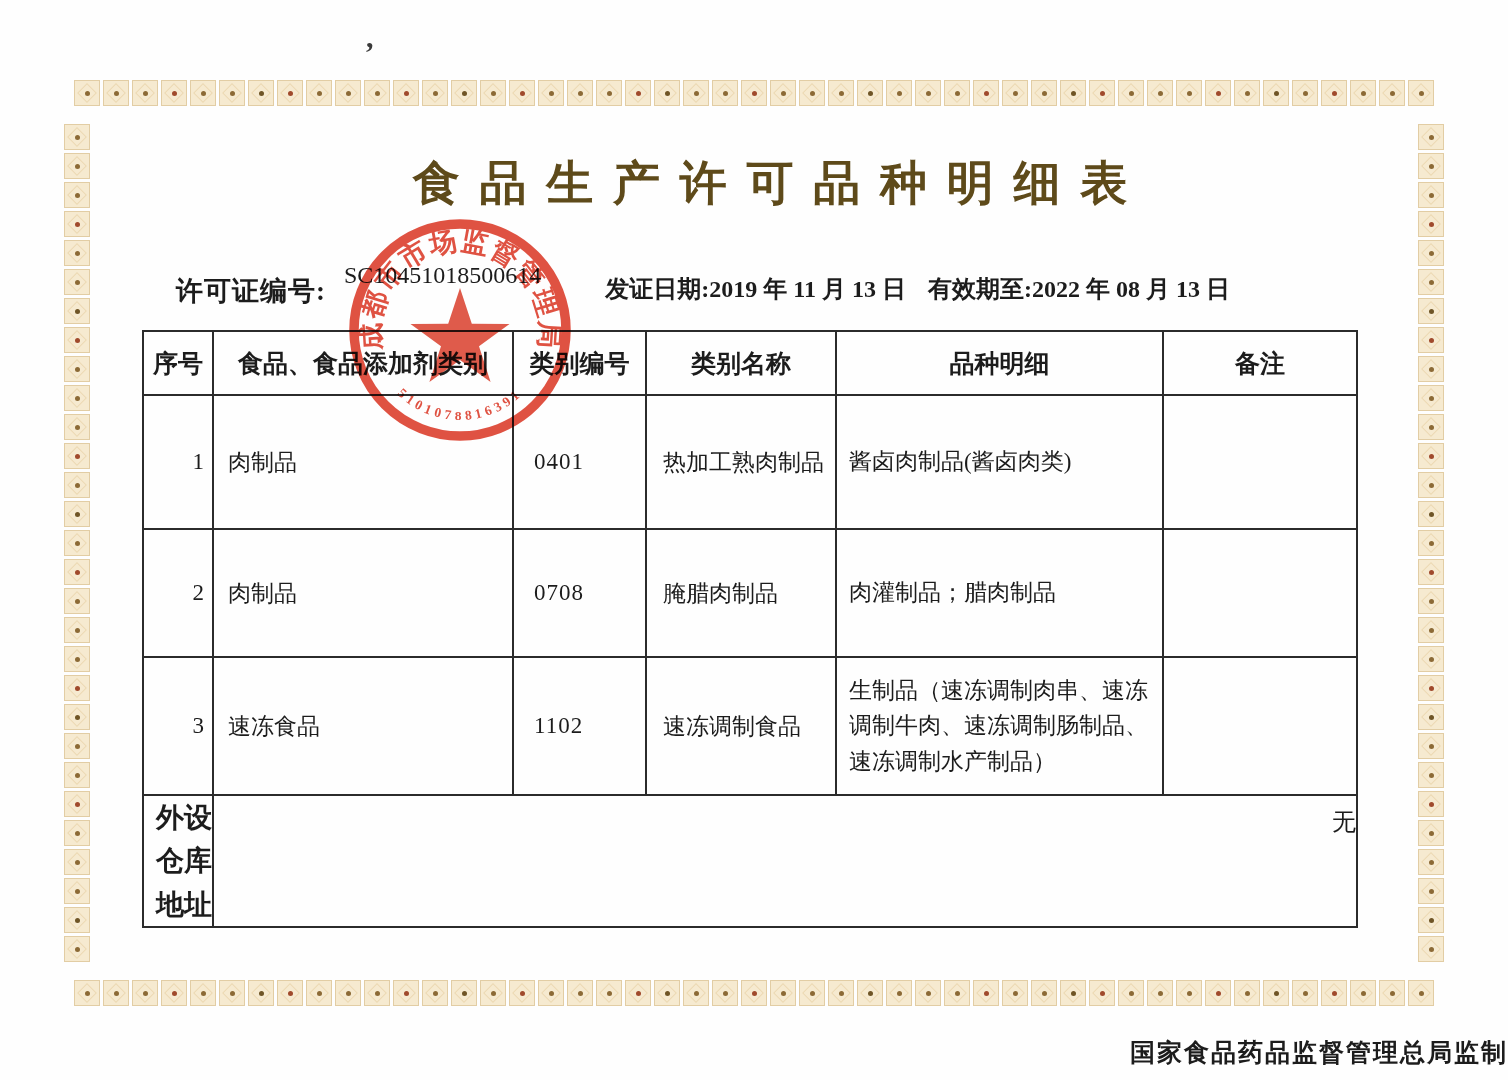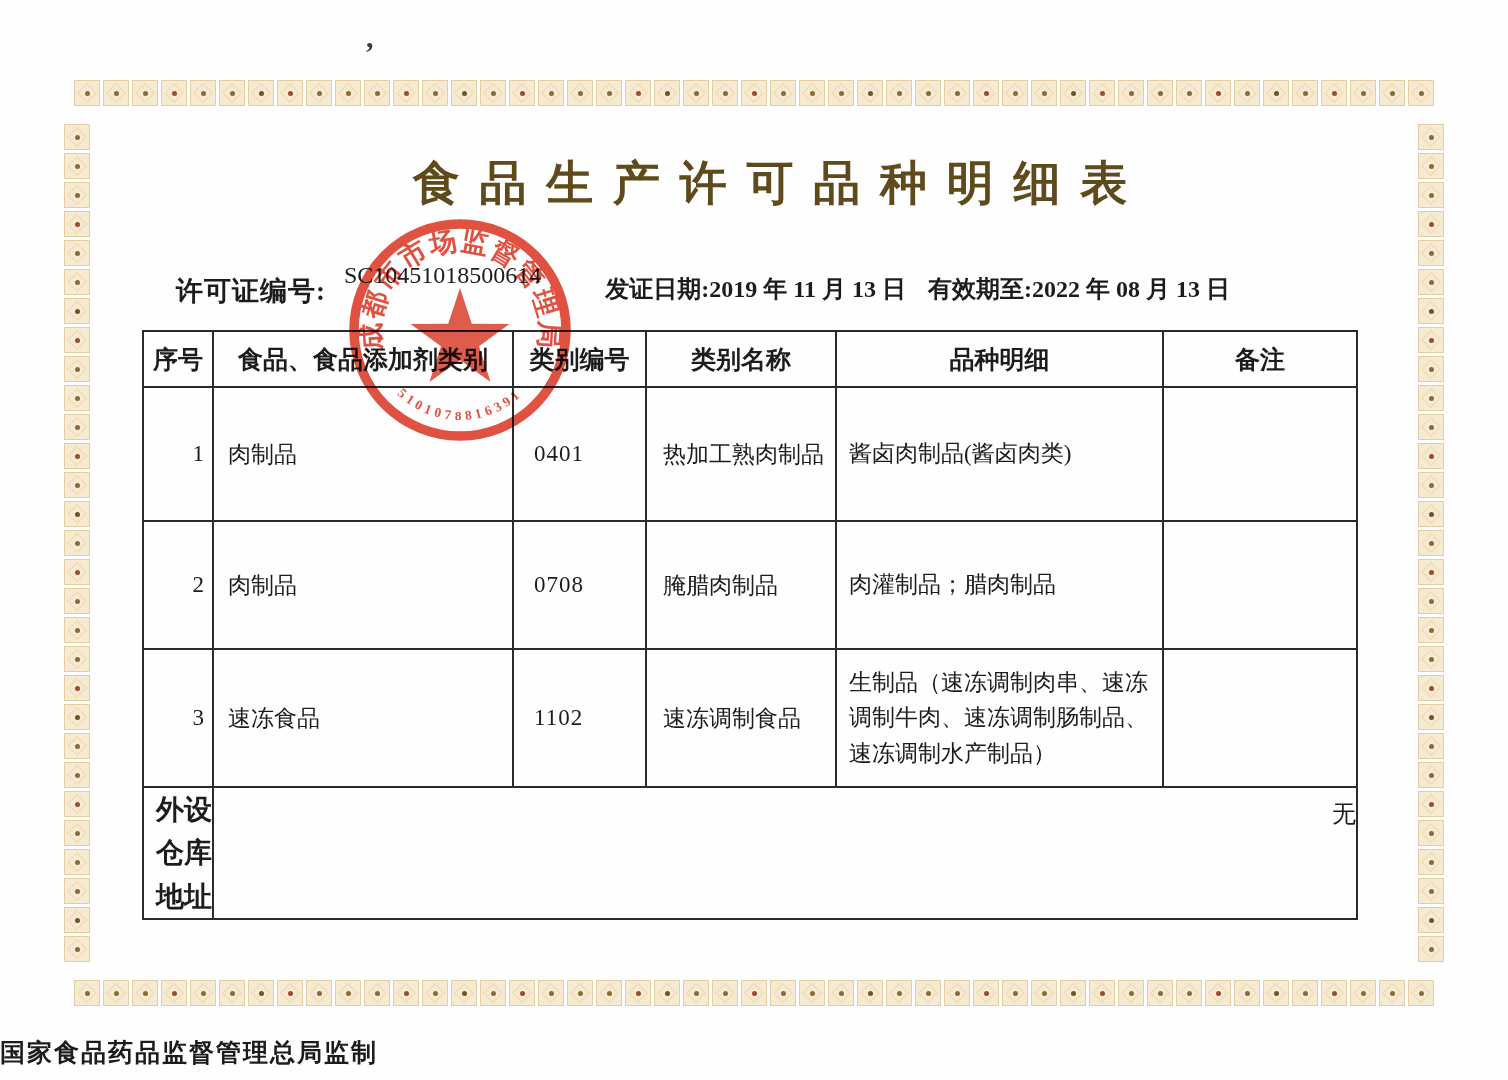--- a/index.html
+++ b/index.html
@@ -34,42 +34,42 @@
   .lic-number { font-size:24px; margin-top:0; margin-left:18px; }
   .lic-issue { font-size:24px; font-weight:bold; margin-top:11px; margin-left:64px; }
   .lic-valid { font-size:24px; font-weight:bold; margin-top:11px; margin-left:22px; }
 
   
   table.detail-table { position:absolute; left:142px; top:330px; width:1214px;
                        border-collapse:collapse; table-layout:fixed; }
   .detail-table td, .detail-table th { border:2px solid #2b2b2b; font-size:23px; font-weight:normal;
                                        vertical-align:middle; overflow:hidden; }
   .detail-table th { font-size:25px; font-weight:bold; text-align:center; }
-  tr.r-head { height:56px; }
+  tr.r-head { height:64px; }
   tr.r1 { height:134px; }
   tr.r2 { height:128px; }
   tr.r3 { height:138px; }
   tr.r-wh { height:122px;text-align:right; }
   td.cell-seq { text-align:right; padding-right:8px; }
   td.cell-category { padding-left:14px; }
   td.cell-code { padding-left:20px; letter-spacing:1px; }
   td.cell-name { padding-left:16px; }
   td.cell-detail { padding:6px 10px 6px 12px; line-height:1.55; }
   td.cell-wh-label { font-size:28px; font-weight:bold; padding-left:10px; line-height:1.55;
                      vertical-align:middle; word-break:break-all; }
   .wh-label-inner { width:58px; }
   td.cell-wh-value { vertical-align:top; padding:10px 0 0 16px; font-size:24px; }
 
   
   svg.seal { position:absolute; left:332px; top:210px; width:256px; height:244px;
              mix-blend-mode:multiply; opacity:0.88; }
   .seal text { font-family:"Liberation Serif","DejaVu Serif",serif; }
 
   
-  .doc-footer { position:absolute; top:1036px; left:0; width:100%; text-align:left;
+  .doc-footer { position:absolute; top:1036px; left:0; width:100%; text-align:right;
                 font-size:25px; font-weight:bold; letter-spacing:2px; }
 
   
   .stray-mark { position:absolute; left:366px; top:20px; font-size:30px; font-weight:bold; color:#3a3a3a; }
 </style>
 </head>
 <body>
 
 <div class="page">
 

